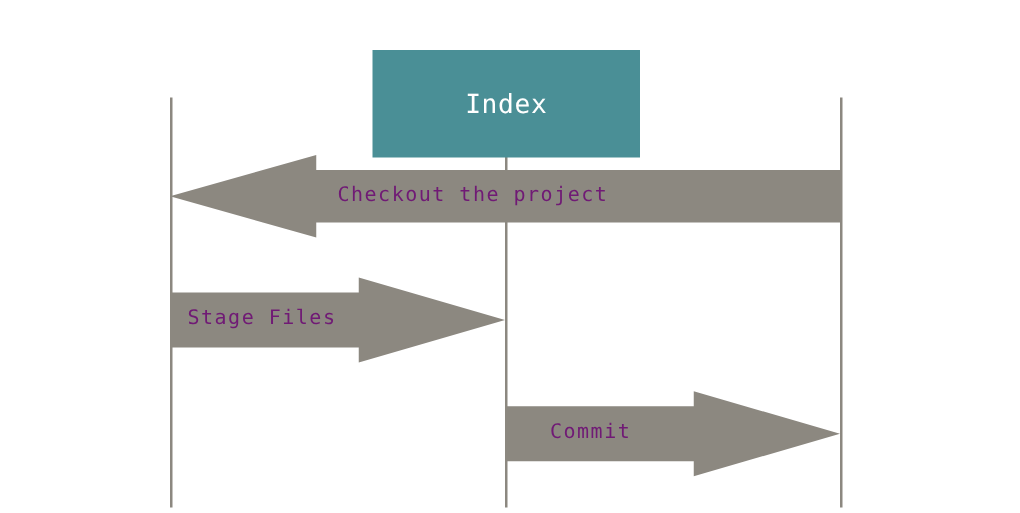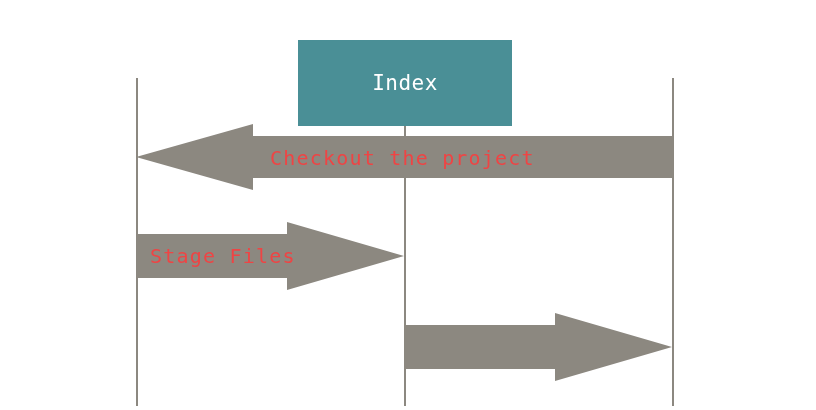--- a/index.html
+++ b/index.html
@@ -54,23 +54,23 @@
   }
   .arrow-layer {
     position: absolute;
     left: 0;
     top: 0;
     width: 816px;
     height: 410px;
   }
   .arrow-label {
     position: absolute;
-    color: #ef4444;
+    color: #701a75;
     font-family: "DejaVu Sans Mono", monospace;
-    font-size: 20px;
+    font-size: 16px;
     letter-spacing: 1.2px;
     white-space: nowrap;
     pointer-events: none;
   }
 </style>
 </head>
 <body>
 
 <div id="diagram">
 
@@ -88,14 +88,15 @@
 
     <polygon fill="#8C8880" points="404,256 287,222 287,234 136,234 136,278 287,278 287,290"></polygon>
 
     <polygon fill="#8C8880" points="672,347 555,313 555,325 404,325 404,369 555,369 555,381"></polygon>
   </svg>
 
   <div class="arrow-label" style="left:270px; top:146px;">Checkout the project</div>
 
   <div class="arrow-label" style="left:150px; top:244px;text-align:center;">Stage Files</div>
 
+  <div class="arrow-label" style="left:440px; top:335px;">Commit</div>
 
 </div>
 
 </body></html>

